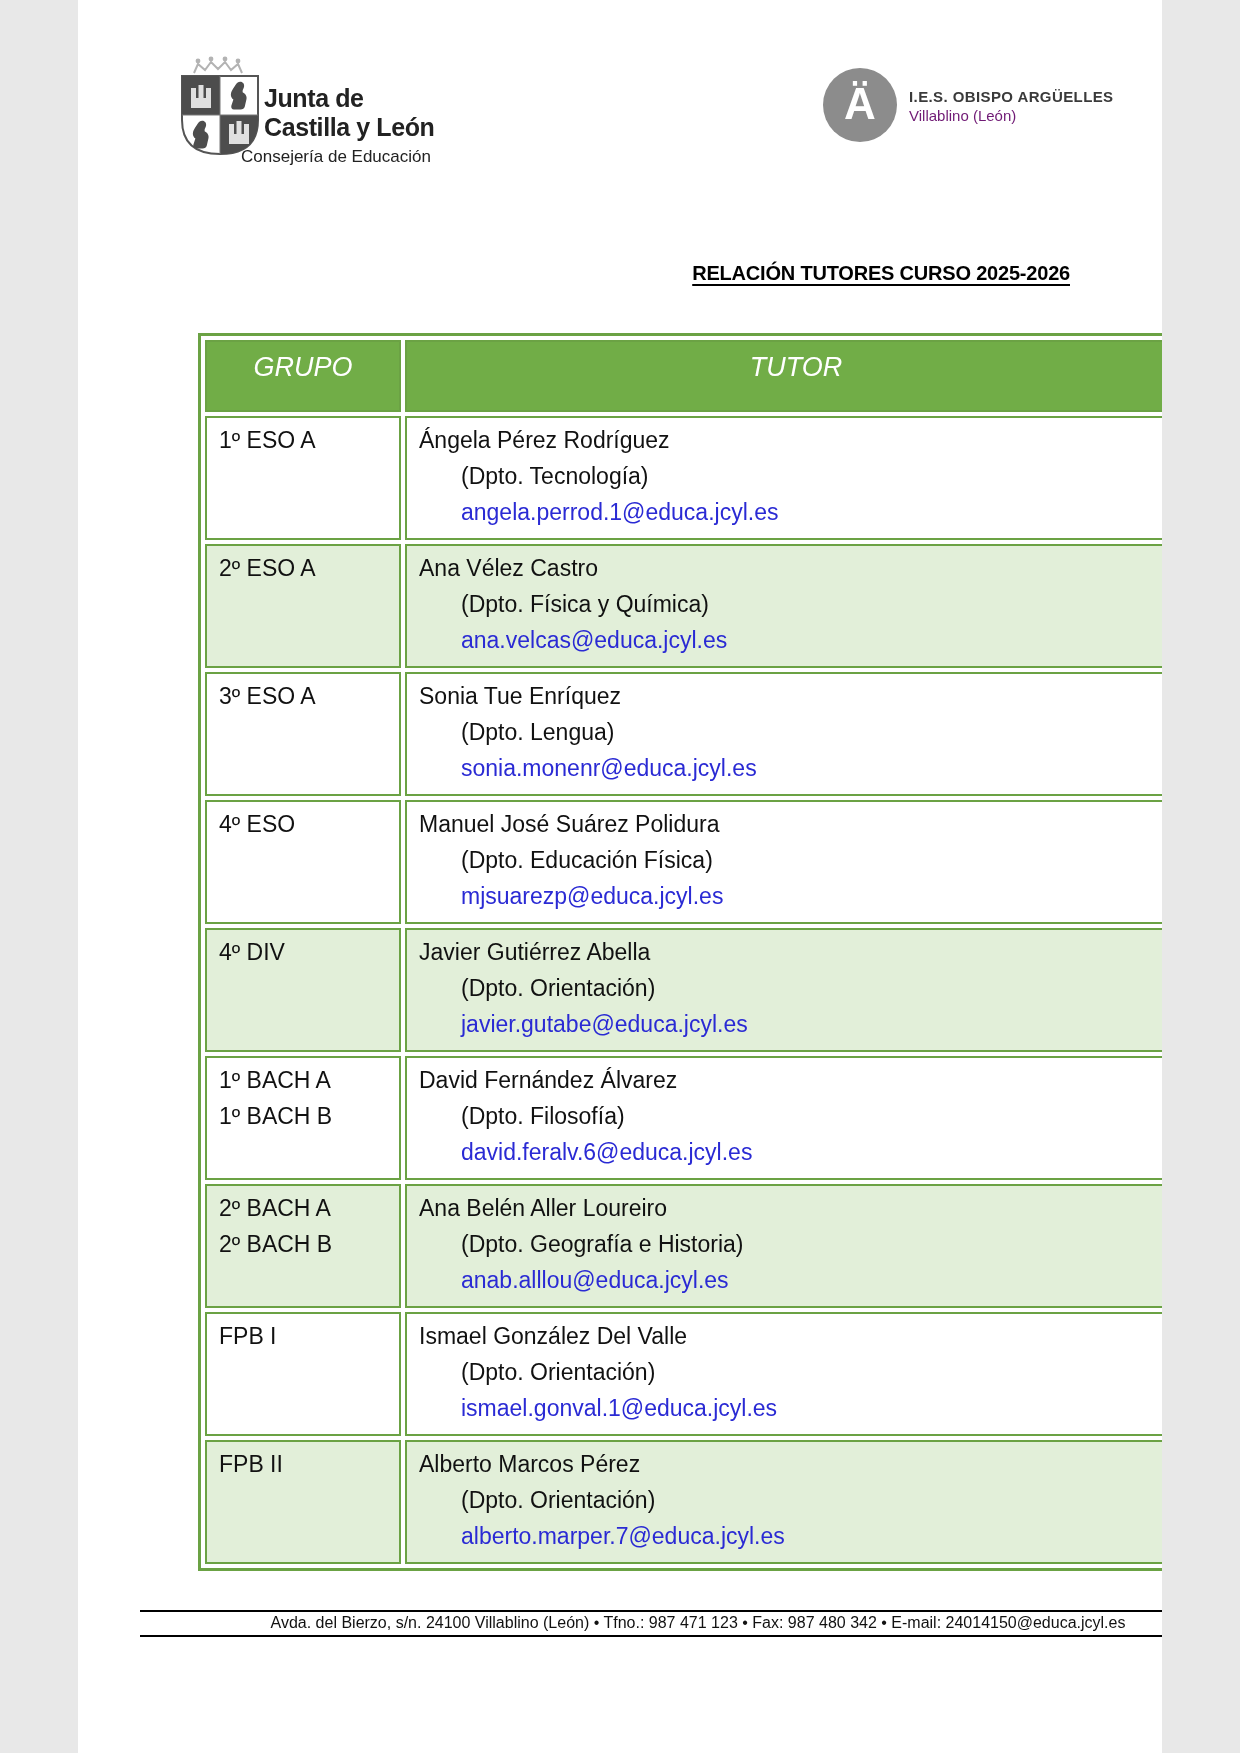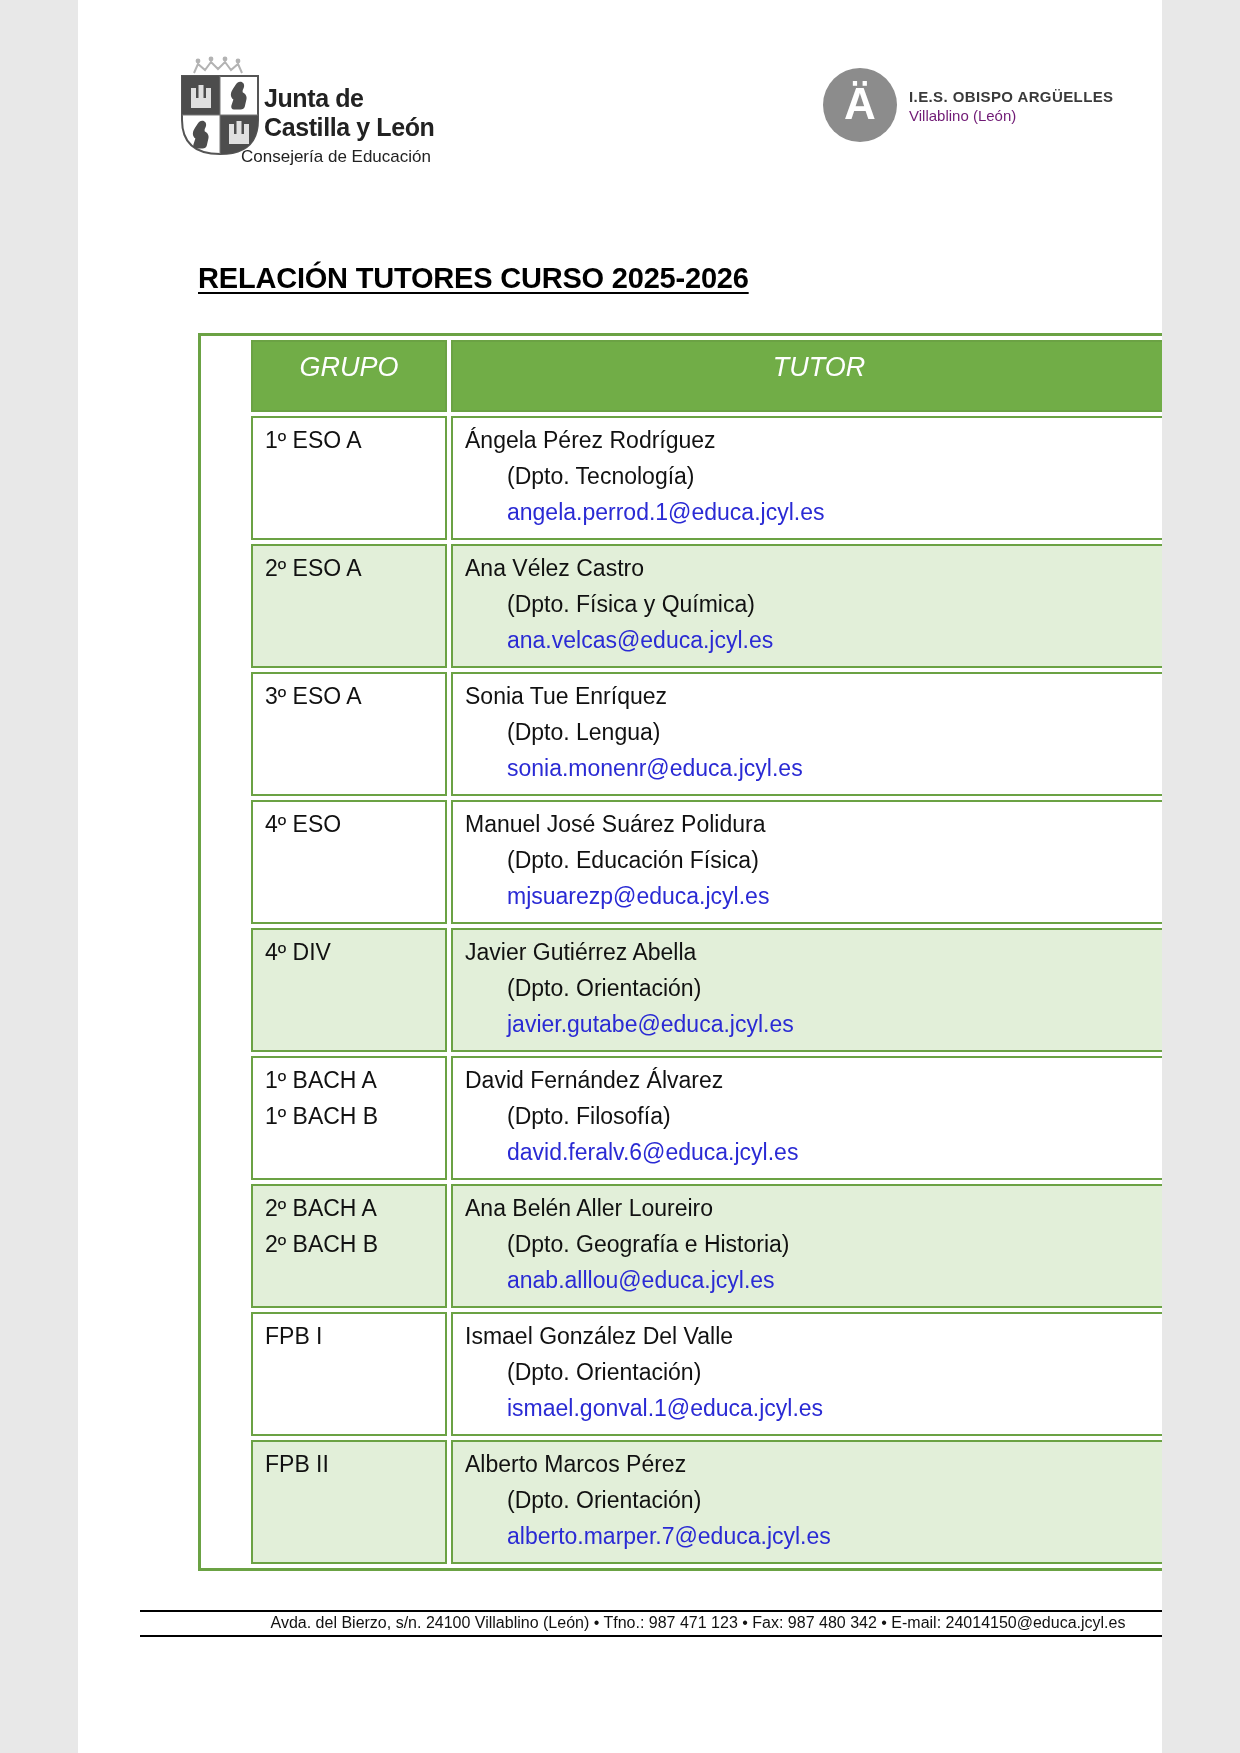--- a/index.html
+++ b/index.html
@@ -19,27 +19,27 @@
   .junta-name{position:absolute;left:186px;top:84px;font-weight:bold;font-size:25px;
     line-height:29px;color:#222;letter-spacing:-0.4px;}
   .junta-sub{position:absolute;left:163px;top:147px;font-size:17px;color:#222;}
   .ies-circle{position:absolute;left:745px;top:68px;width:74px;height:74px;border-radius:50%;
     background:#8c8c8c;display:flex;align-items:center;justify-content:center;}
   .ies-circle span{color:#fff;font-weight:bold;font-size:44px;line-height:1;margin-top:-2px;}
   .ies-text{position:absolute;left:831px;top:87px;}
   .ies-name{font-weight:bold;font-size:15px;letter-spacing:0.4px;color:#3a3a3a;line-height:19px;}
   .ies-loc{font-size:15px;color:#701a75;line-height:19px;}
   
-  .doc-title{position:absolute;left:120px;top:262px;width:872px;text-align:left;
-    font-size:29px;font-weight:bold;letter-spacing:-0.2px;color:#000;
+  .doc-title{position:absolute;left:120px;top:262px;width:872px;text-align:right;
+    font-size:20px;font-weight:bold;letter-spacing:-0.2px;color:#000;
     text-decoration:underline;text-underline-offset:4px;}
   
   .tutor-table{position:absolute;left:120px;top:333px;width:996px;
     border-collapse:separate;border-spacing:4px;border:3px solid var(--border-green);
-    table-layout:fixed;background:#fff;padding-left:46px;}
+    table-layout:fixed;background:#fff;}
   .tutor-table th{
     background:var(--header-green);border:2px solid var(--border-green);
     color:#fff;font-style:italic;font-weight:normal;font-size:27px;
     height:72px;vertical-align:top;padding-top:10px;text-align:center;}
   .tutor-table td{
     border:2px solid var(--border-green);background:#fff;vertical-align:top;
     padding:4px 12px 8px 12px;font-size:23px;color:#111;}
   .tutor-table tr.shaded td{background:var(--band-green);}
   .grp,.name{line-height:36px;}
   .l2{display:flex;justify-content:space-between;align-items:baseline;line-height:36px;flex-direction:column;}

